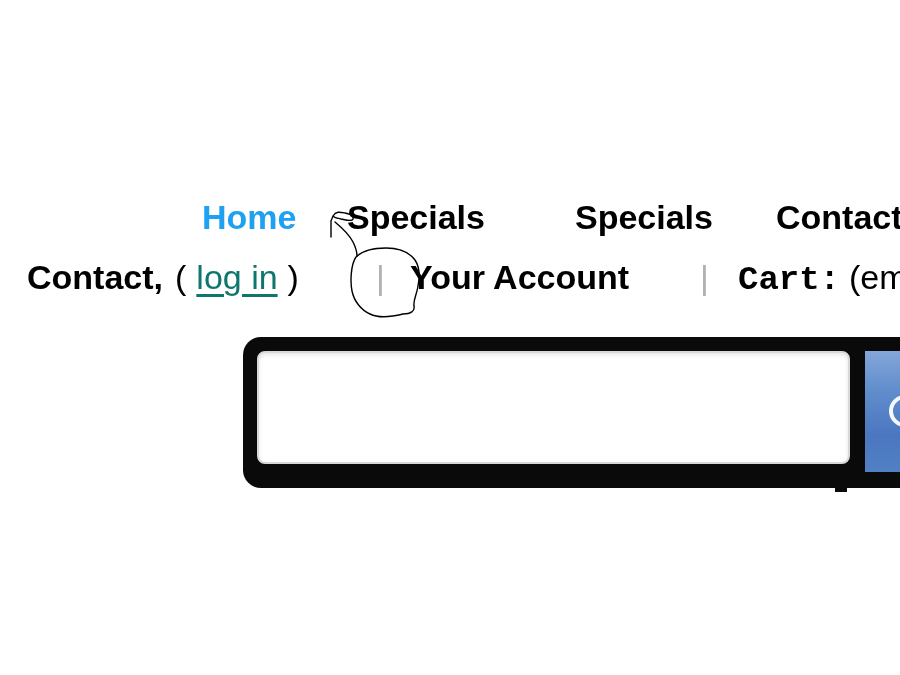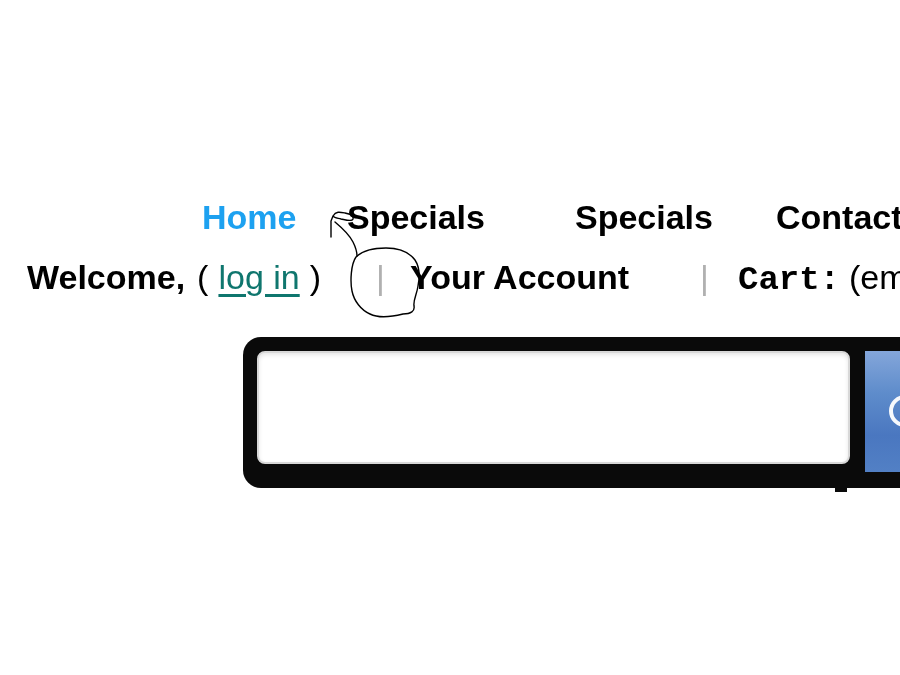--- a/index.html
+++ b/index.html
@@ -146,21 +146,21 @@
 <body>
 
 <div id="screen">
 
   <a id="nav-home" class="nav-link active">Home</a>
   <a id="nav-specials" class="nav-link">Specials</a>
   <a id="nav-delivery" class="nav-link">Specials</a>
   <a id="nav-contact" class="nav-link">Contact</a>
 
   <div id="welcome-group" class="user-row-item">
-    <span class="bold">Welcome,</span><span class="paren">(</span><a id="login-link">log in</a><span class="paren-close">)</span>
+    <span class="bold">Contact,</span><span class="paren">(</span><a id="login-link">log in</a><span class="paren-close">)</span>
   </div>
 
   <span id="separator-1" class="separator">|</span>
 
   <a id="account-link" class="user-row-item">Your Account</a>
 
   <span id="separator-2" class="separator">|</span>
 
   <div id="cart-group" class="user-row-item">
     <span class="bold">Cart:</span><span class="cart-status">(empty)</span>

